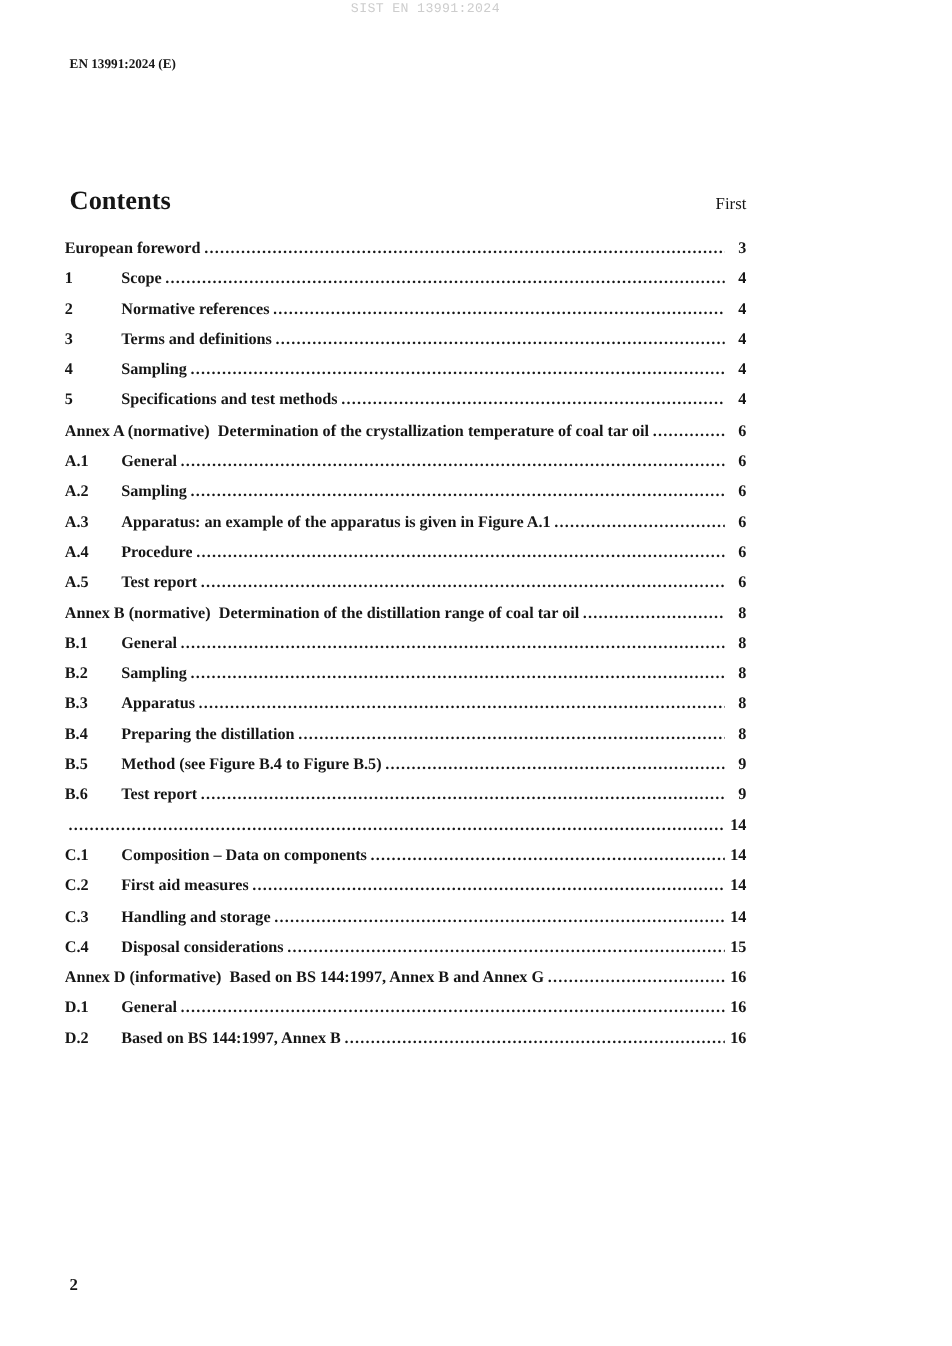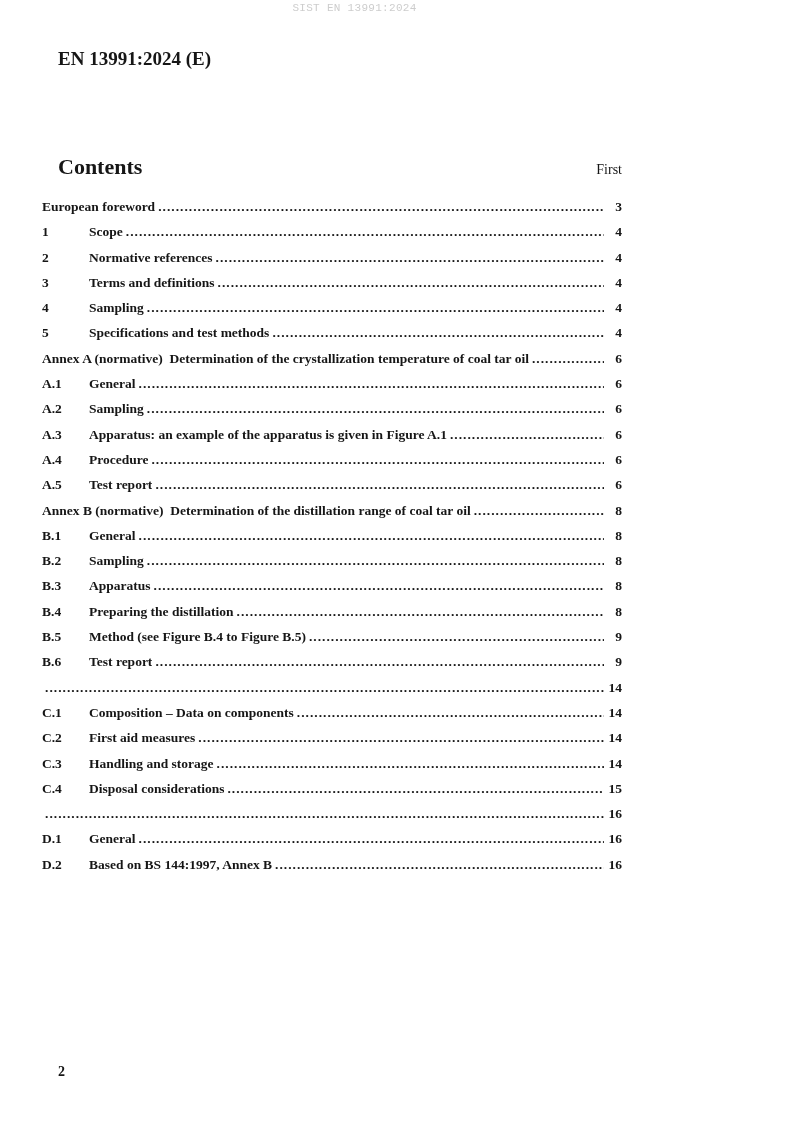--- a/index.html
+++ b/index.html
@@ -20,21 +20,21 @@
     top: 2px; left: 0; right: 0;
     text-align: center;
     font-family: "Liberation Mono", monospace;
     font-size: 11px;
     letter-spacing: 0.3px;
     color: #cdcdcd;
   }
   .doc-ref {
     position: absolute;
     left: 58px; top: 48px;
-    font-size: 19px;
+    font-size: 11px;
     font-weight: bold;
     text-align: center;
   }
   .contents-header {
     position: absolute;
     left: 58px; right: 87px; top: 154px;
     display: flex;
     justify-content: space-between;
     align-items: baseline;
     gap: 12px;
@@ -42,21 +42,21 @@
   .contents-title {
     font-size: 22px;
     font-weight: bold;
   }
   .page-col-label {
     font-size: 14px;
     font-weight: normal;
   }
   .toc {
     position: absolute;
-    left: 42px; right: 87px; top: 199px;
+    left: 54px; right: 87px; top: 199px;
   }
   .toc-row {
     display: flex;
     align-items: baseline;
     height: 25.3px;
     font-size: 13.5px;
     font-weight: bold;
     line-height: 16px;
   }
   .toc-num {
@@ -244,20 +244,21 @@
     <span class="toc-page">14</span>
   </div>
       <div class="toc-row">
     <span class="toc-num">C.4</span>
     <span class="toc-label">Disposal considerations</span>
     <span class="dots"></span>
     <span class="toc-page">15</span>
   </div>
       <div class="toc-row no-num">
 
+    <span class="toc-label">Annex D (informative)  Based on BS 144:1997, Annex B and Annex G</span>
     <span class="dots"></span>
     <span class="toc-page">16</span>
   </div>
       <div class="toc-row">
     <span class="toc-num">D.1</span>
     <span class="toc-label">General</span>
     <span class="dots"></span>
     <span class="toc-page">16</span>
   </div>
       <div class="toc-row">

